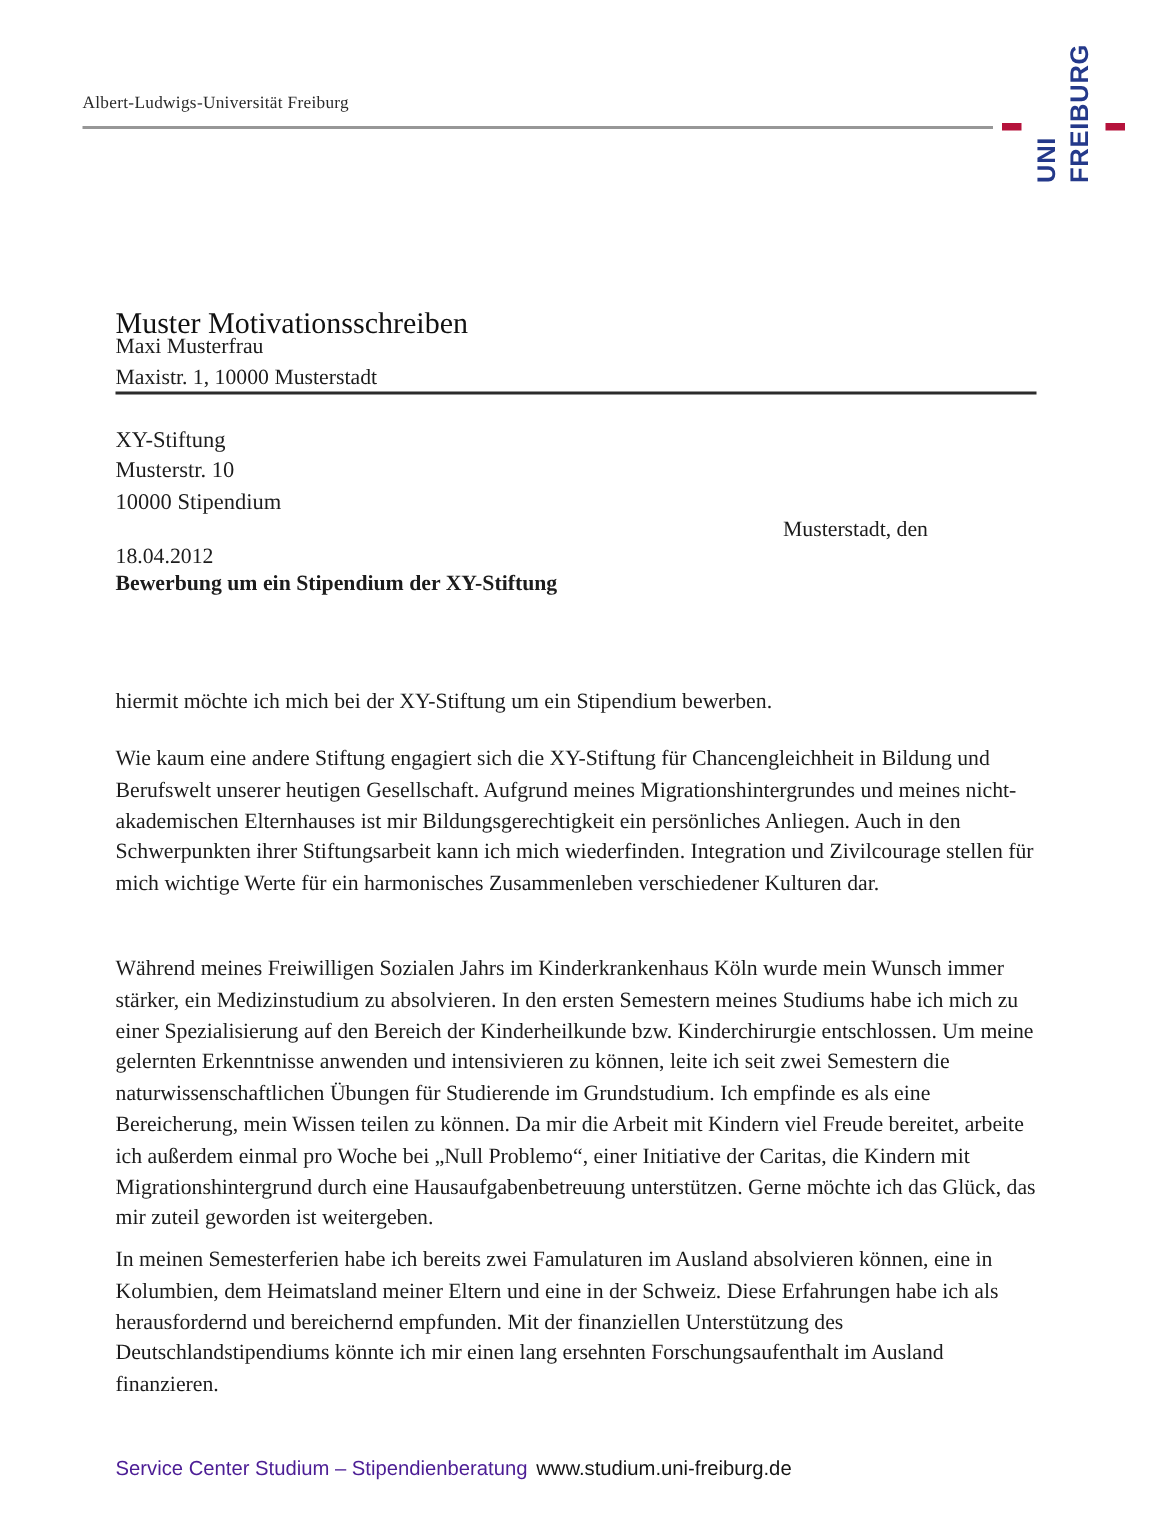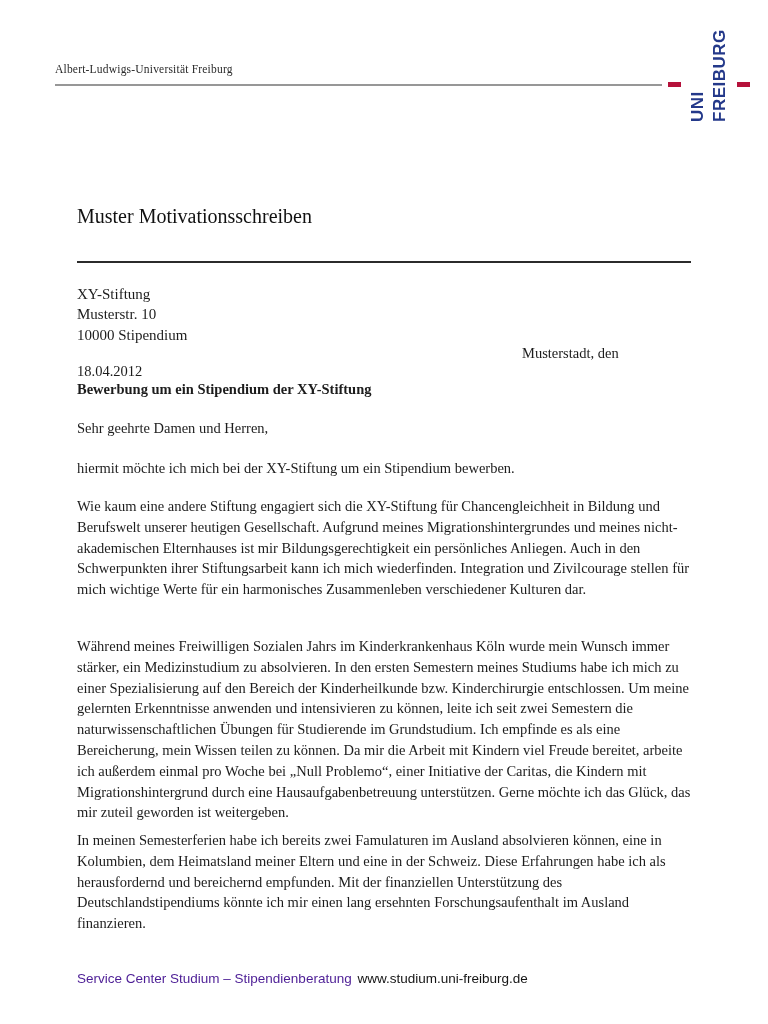--- a/index.html
+++ b/index.html
@@ -141,33 +141,36 @@
   <div class="red-dash right" style="background: rgb(181, 18, 59);"></div>
   <div class="logo-wrap">
     <div class="logo-text" style="color: rgb(36, 57, 138);">
       <div>UNI</div>
       <div>FREIBURG</div>
     </div>
   </div>
 
   <div class="title">Muster Motivationsschreiben</div>
 
+  <div class="sender">
+    <div>Maxi Musterfrau</div>
+    <div>Maxistr. 1, 10000 Musterstadt</div>
+  </div>
   <div class="sender-underline"></div>
 
   <div class="recipient">
     <div>XY-Stiftung</div>
     <div>Musterstr. 10</div>
     <div>10000 Stipendium</div>
   </div>
 
   <div class="place-line">Musterstadt, den</div>
   <div class="date-line">18.04.2012</div>
   <div class="subject">Bewerbung um ein Stipendium der XY-Stiftung</div>
 
-  <div class="salutation">Sehr geehrte Damen und Herren,</div>
   <div class="intro">hiermit möchte ich mich bei der XY-Stiftung um ein Stipendium bewerben.</div>
 
   <p class="para para-1">Wie kaum eine andere Stiftung engagiert sich die XY-Stiftung für Chancengleichheit in Bildung und Berufswelt unserer heutigen Gesellschaft. Aufgrund meines Migrationshintergrundes und meines nicht-akademischen Elternhauses ist mir Bildungsgerechtigkeit ein persönliches Anliegen. Auch in den Schwerpunkten ihrer Stiftungsarbeit kann ich mich wiederfinden. Integration und Zivilcourage stellen für mich wichtige Werte für ein harmonisches Zusammenleben verschiedener Kulturen dar.</p>
   <p class="para para-2">Während meines Freiwilligen Sozialen Jahrs im Kinderkrankenhaus Köln wurde mein Wunsch immer stärker, ein Medizinstudium zu absolvieren. In den ersten Semestern meines Studiums habe ich mich zu einer Spezialisierung auf den Bereich der Kinderheilkunde bzw. Kinderchirurgie entschlossen. Um meine gelernten Erkenntnisse anwenden und intensivieren zu können, leite ich seit zwei Semestern die naturwissenschaftlichen Übungen für Studierende im Grundstudium. Ich empfinde es als eine Bereicherung, mein Wissen teilen zu können. Da mir die Arbeit mit Kindern viel Freude bereitet, arbeite ich außerdem einmal pro Woche bei „Null Problemo“, einer Initiative der Caritas, die Kindern mit Migrationshintergrund durch eine Hausaufgabenbetreuung unterstützen. Gerne möchte ich das Glück, das mir zuteil geworden ist weitergeben.</p>
   <p class="para para-3">In meinen Semesterferien habe ich bereits zwei Famulaturen im Ausland absolvieren können, eine in Kolumbien, dem Heimatsland meiner Eltern und eine in der Schweiz. Diese Erfahrungen habe ich als herausfordernd und bereichernd empfunden. Mit der finanziellen Unterstützung des Deutschlandstipendiums könnte ich mir einen lang ersehnten Forschungsaufenthalt im Ausland finanzieren.</p>
 
   <div class="footer">
     <span class="dept">Service Center Studium – Stipendienberatung</span>
     <span class="url">www.studium.uni-freiburg.de</span>
   </div>

